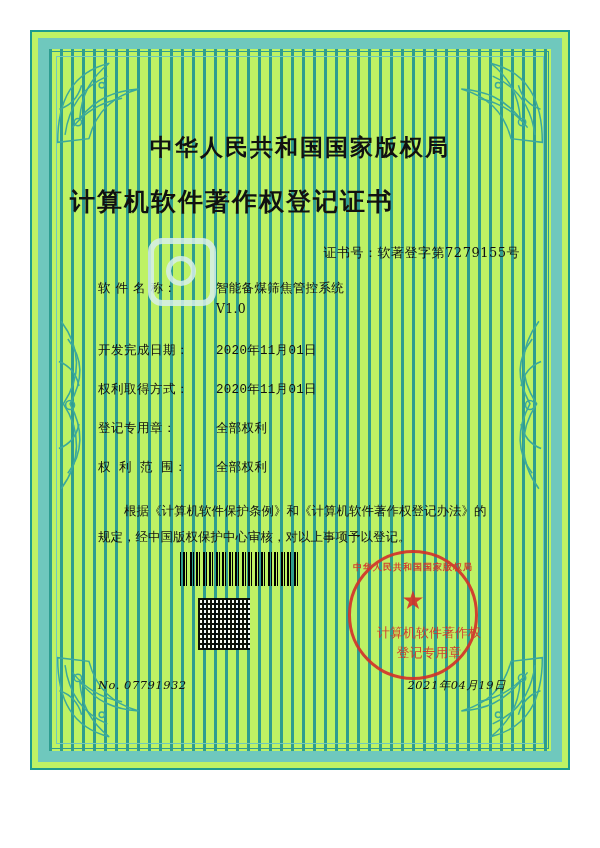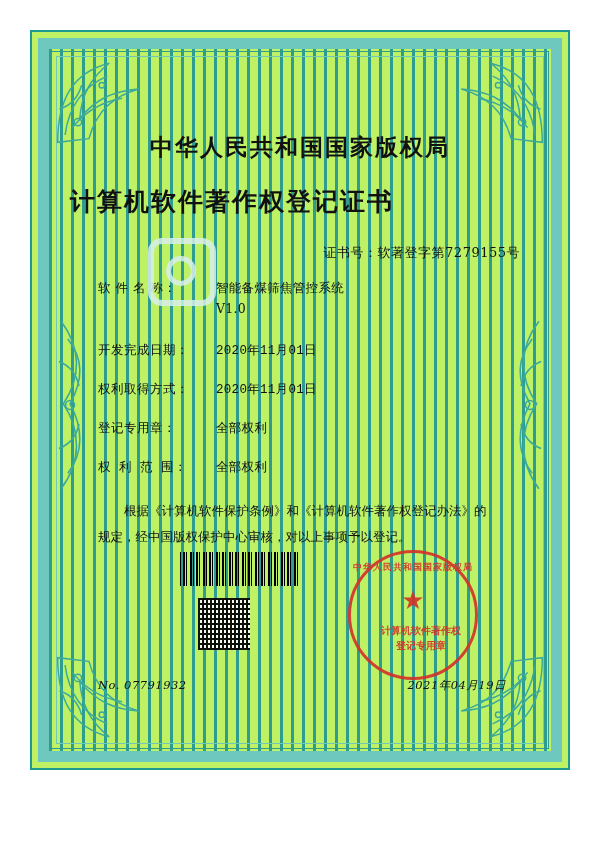--- a/index.html
+++ b/index.html
@@ -220,27 +220,27 @@
   .seal-star {
     position: absolute;
     left: 50%;
     top: 34px;
     transform: translateX(-50%);
     font-size: 26px;
     line-height: 1;
   }
   .seal-lines {
     position: absolute;
-    left: 8px;
+    left: 16px;
     top: 70px;
     width: 100%;
     text-align: center;
     font-family: "DejaVu Serif", serif;
-    font-size: 10px;
-    font-weight: bold;
+    font-size: 13px;
+    font-weight: normal;
     line-height: 1.5;
   }
 
   .footer {
     position: absolute;
     left: 28px;
     right: 24px;
     top: 608px;
     display: flex;
     justify-content: space-between;

